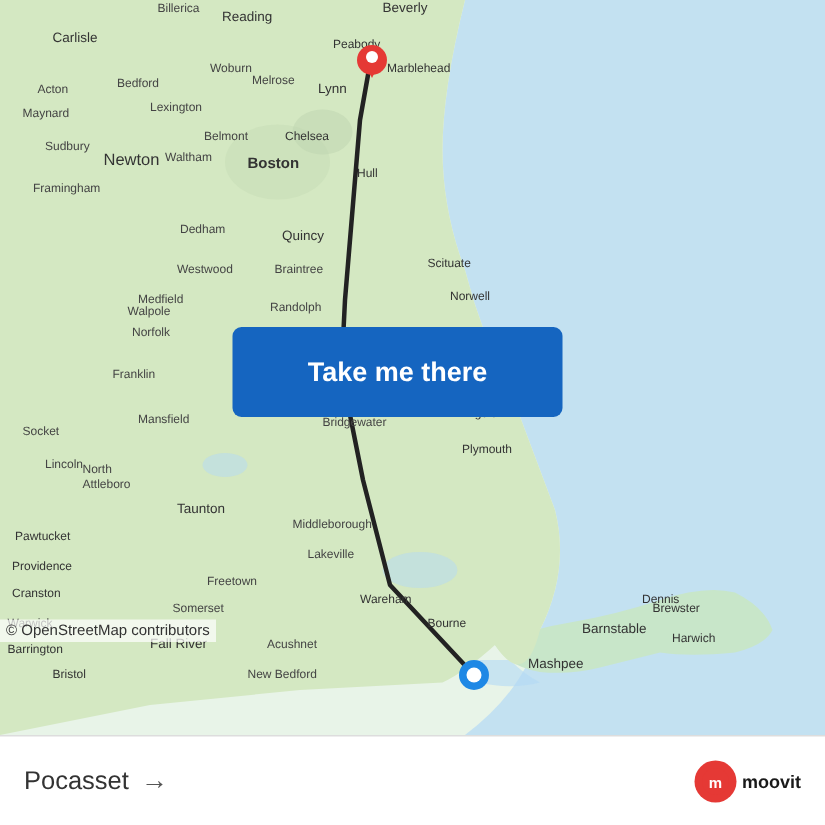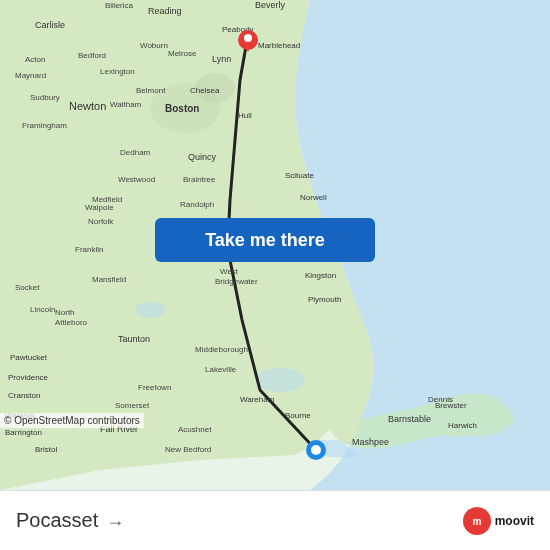--- a/index.html
+++ b/index.html
@@ -16,21 +16,21 @@
     #map-svg {
       width: 100%;
       height: 100%;
     }
 
     #take-me-there-btn {
       position: absolute;
       top: 218px;
       left: 155px;
       width: 220px;
-      height: 44px;
+      height: 60px;
       background-color: #1565C0;
       color: white;
       border: none;
       border-radius: 6px;
       font-size: 18px;
       font-weight: bold;
       cursor: pointer;
       z-index: 10;
       display: flex;
       align-items: center;
@@ -48,21 +48,21 @@
       border-top: 1px solid #ddd;
     }
 
     #footer-left {
       display: flex;
       align-items: center;
       gap: 8px;
     }
 
     .footer-city {
-      font-size: 20px;
+      font-size: 17px;
       color: #333;
       font-weight: 500;
     }
 
     .arrow-icon {
       font-size: 18px;
       color: #555;
     }
 
     #moovit-logo {

